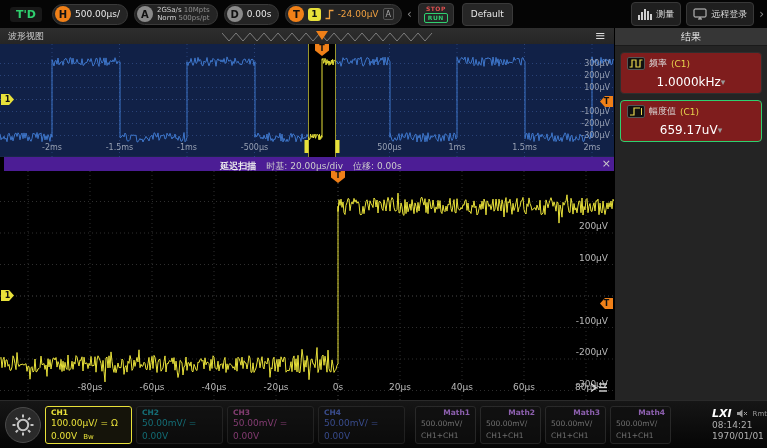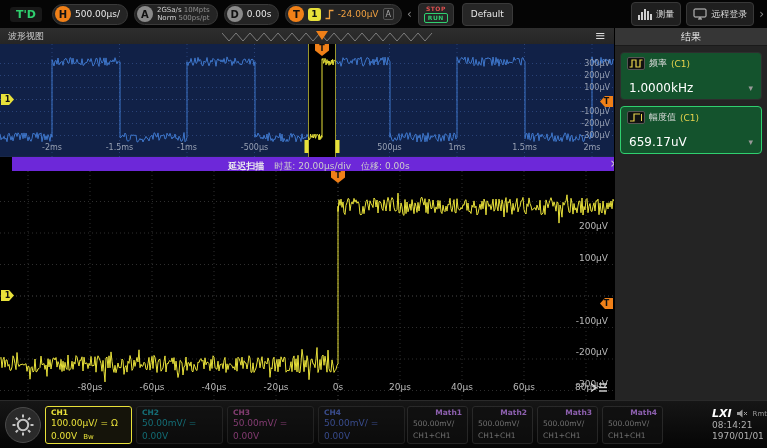--- a/index.html
+++ b/index.html
@@ -30,42 +30,42 @@
   .hdr-spacer{flex:1}
   .hdr-iconbtn{display:flex;align-items:center;gap:4px;background:#1f1f1f;border:1px solid #383838;border-radius:4px;height:24px;padding:0 6px;font-size:9px;color:#ddd;margin-left:5px;white-space:nowrap}
 
   
   .wv-titlebar{position:absolute;top:28px;left:0;width:614px;height:32px;background:linear-gradient(#2e2e2e,#1d1d1d);border-bottom:1px solid #000}
   .wv-title{position:absolute;left:8px;top:0;font-size:9px;color:#ccc;line-height:16px}
   .zigzag{position:absolute;left:222px;top:2px}
   .menu-icon{position:absolute;right:8px;top:0;font-size:13px;color:#ddd;line-height:15px}
 
   .overview{position:absolute;top:44px;left:0;width:614px;height:113px;background:#05070d;border-bottom:1px solid #111}
-  .delayed-header{position:absolute;top:157px;left:12px;width:614px;height:18px;background:#6d28d9;display:flex;align-items:center;justify-content:center;gap:10px;font-size:9px;color:#ccc}
+  .delayed-header{position:absolute;top:157px;left:4px;width:614px;height:18px;background:#4c1d95;display:flex;align-items:center;justify-content:center;gap:10px;font-size:9px;color:#ccc}
   .delayed-header .dh-title{font-weight:bold;color:#eee}
   .dh-close{position:absolute;right:7px;top:0;font-size:11px;color:#ccc;line-height:14px}
   .delayed{position:absolute;top:171px;left:0;width:614px;height:229px;background:#000}
 
   .plot-label{position:absolute;font-size:8px;color:#97a0b2;white-space:nowrap}
   .plot-label.bright{color:#b8b8b8;font-size:9px}
 
   .tag-ch{position:absolute;width:13px;height:11px;background:#e8e13a;color:#111;font-size:8px;font-weight:bold;text-align:center;line-height:11px;clip-path:polygon(0 0,62% 0,100% 50%,62% 100%,0 100%)}
   .tag-trig-right{position:absolute;width:13px;height:11px;background:#f08018;color:#111;font-size:8px;font-weight:bold;text-align:center;line-height:11px;clip-path:polygon(100% 0,38% 0,0 50%,38% 100%,100% 100%)}
   .tag-trig-top{position:absolute;width:14px;height:12px;background:#f08018;color:#111;font-size:8px;font-weight:bold;text-align:center;line-height:10px;clip-path:polygon(0 0,100% 0,100% 55%,50% 100%,0 55%)}
   .expand-icon{position:absolute;right:6px;bottom:6px}
 
   
   .sidebar{position:absolute;top:28px;left:614px;width:153px;height:372px;background:#242424;border-left:1px solid #000}
   .sb-header{height:18px;background:#363636;display:flex;align-items:center;justify-content:center;font-size:10px;color:#eee;border-bottom:1px solid #1a1a1a}
-  .result-card{margin:6px 5px 0 5px;background:#14532d;border:1px solid #2e2e2e;border-radius:4px;padding:4px 6px}
+  .result-card{margin:6px 5px 0 5px;background:#7f1d1d;border:1px solid #2e2e2e;border-radius:4px;padding:4px 6px}
   .result-card.selected{border-color:#2fd06f}
   .rc-row1{display:flex;align-items:center;gap:4px;font-size:9px;color:#ddd}
   .rc-icon{width:18px;height:13px;background:#111;border:1px solid #555;border-radius:2px;display:flex;align-items:center;justify-content:center}
   .rc-src{color:#e8d44d}
-  .rc-row2{display:flex;align-items:center;justify-content:space-between;margin-top:11px;padding-left:2px}
+  .rc-row2{display:flex;align-items:center;justify-content:center;margin-top:5px;padding-left:2px}
   .rc-val{font-size:12px;color:#fff}
   .rc-dd{color:#999;font-size:9px;margin-right:2px}
 
   
   .bottombar{position:absolute;bottom:0;left:0;width:100%;height:48px;background:linear-gradient(#161616,#050505);border-top:1px solid #2a2a2a;display:flex;align-items:center}
   .gearbtn{width:36px;height:36px;border-radius:50%;background:#2a2a2a;border:1px solid #4a4a4a;display:flex;align-items:center;justify-content:center;margin-left:5px;flex:0 0 auto}
   .chblk{width:87px;height:38px;background:#101010;border:1px solid #333;border-radius:3px;margin-left:4px;padding:1px 5px;flex:0 0 auto}
   .chblk .tab{font-size:7.5px;font-weight:bold;line-height:9px}
   .chblk .l1{font-size:9px;line-height:13px;display:flex;gap:3px;align-items:baseline;white-space:nowrap}
   .chblk .l2{font-size:9px;line-height:13px;display:flex;gap:6px;align-items:baseline}
@@ -364,21 +364,21 @@
       <div class="tab">CH4</div>
       <div class="l1">
           <span>50.00mV/</span>
           <span>=</span>
         </div>
       <div class="l2">
           <span>0.00V</span>
         </div>
     </div>
 
-    <div class="mathblk" style="margin-left:2px">
+    <div class="mathblk" style="margin-left:10px">
       <div class="tab">Math1</div>
       <div class="m1">500.00mV/</div>
       <div class="m1">CH1+CH1</div>
     </div>
     <div class="mathblk">
       <div class="tab">Math2</div>
       <div class="m1">500.00mV/</div>
       <div class="m1">CH1+CH1</div>
     </div>
     <div class="mathblk">

